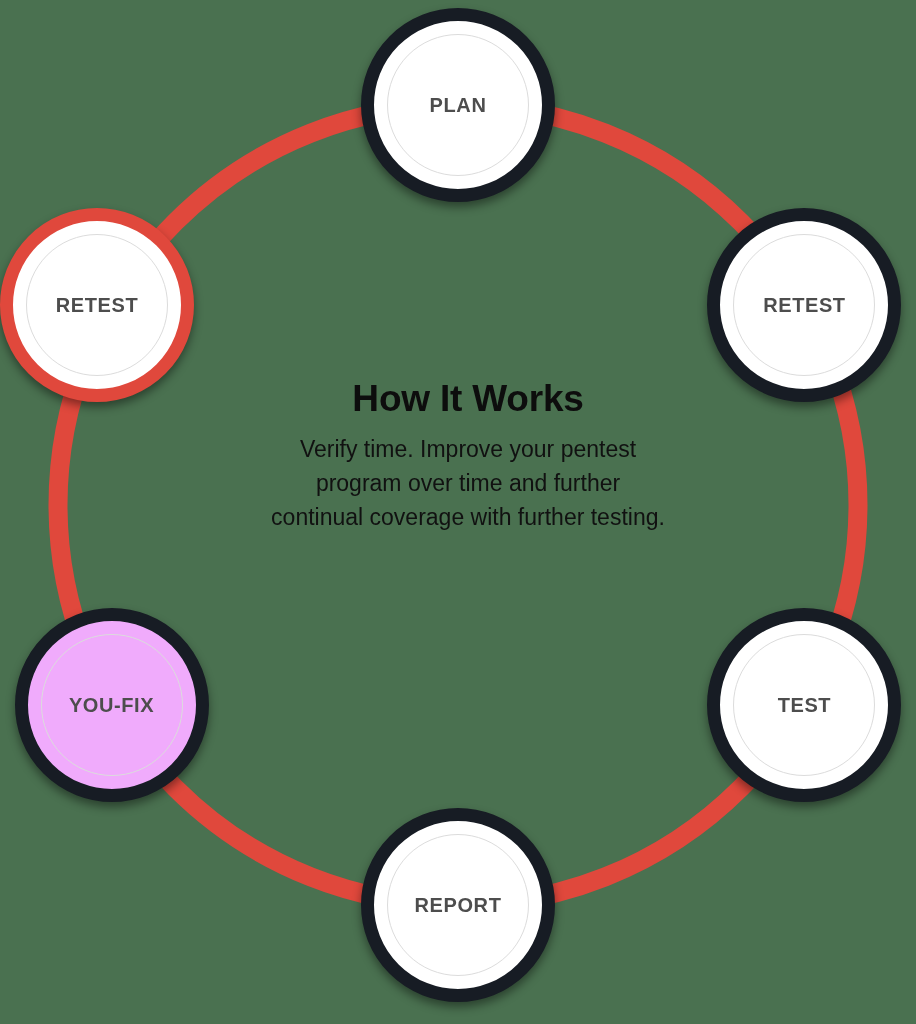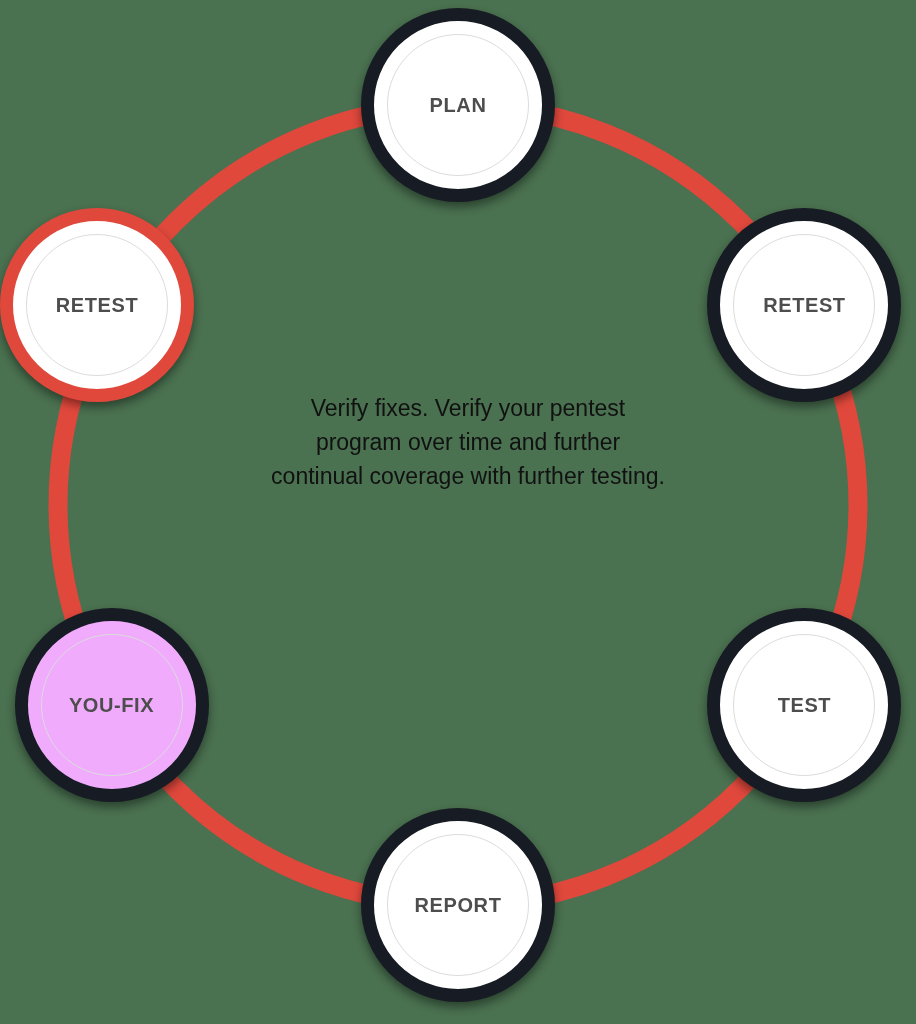--- a/index.html
+++ b/index.html
@@ -140,20 +140,21 @@
 
   <div class="node" id="node-youfix" style="left: 14.5898px; top: 608px; width: 194px; height: 194px; background: #f0abfc; border-color: rgb(23, 28, 36);">
     <span class="node-label" style="color: rgb(77, 77, 77);">YOU-FIX</span>
   </div>
 
   <div class="node is-active" id="node-retest" style="left: 0; top: 208px; width: 194px; height: 194px; background: rgb(255, 255, 255); border-color: rgb(224, 72, 60);">
     <span class="node-label" style="color: rgb(77, 77, 77);">RETEST</span>
   </div>
 
   <div id="center-block">
+    <h2 id="center-title">How It Works</h2>
     <p id="center-desc">
-      <span class="desc-line">Verify fixes. Verify your pentest</span>
+      <span class="desc-line">Verify time. Improve your pentest</span>
       <span class="desc-line">program over time and further</span>
       <span class="desc-line">continual coverage with further testing.</span>
     </p>
   </div>
 
 </div>
 
 </body></html>

